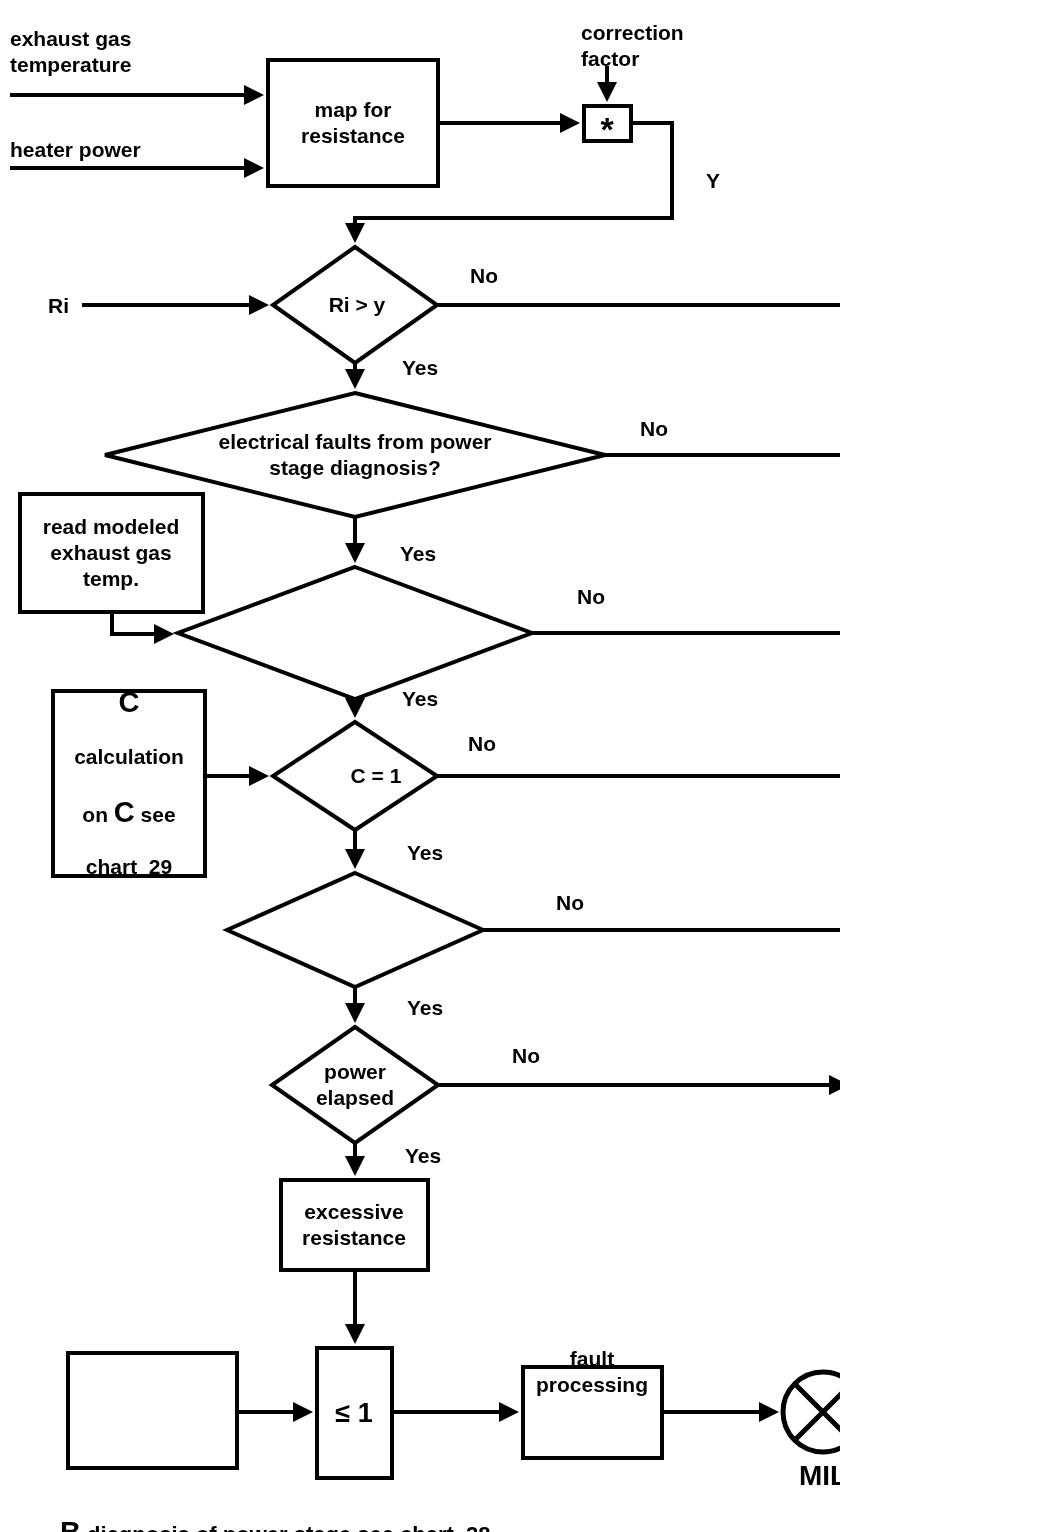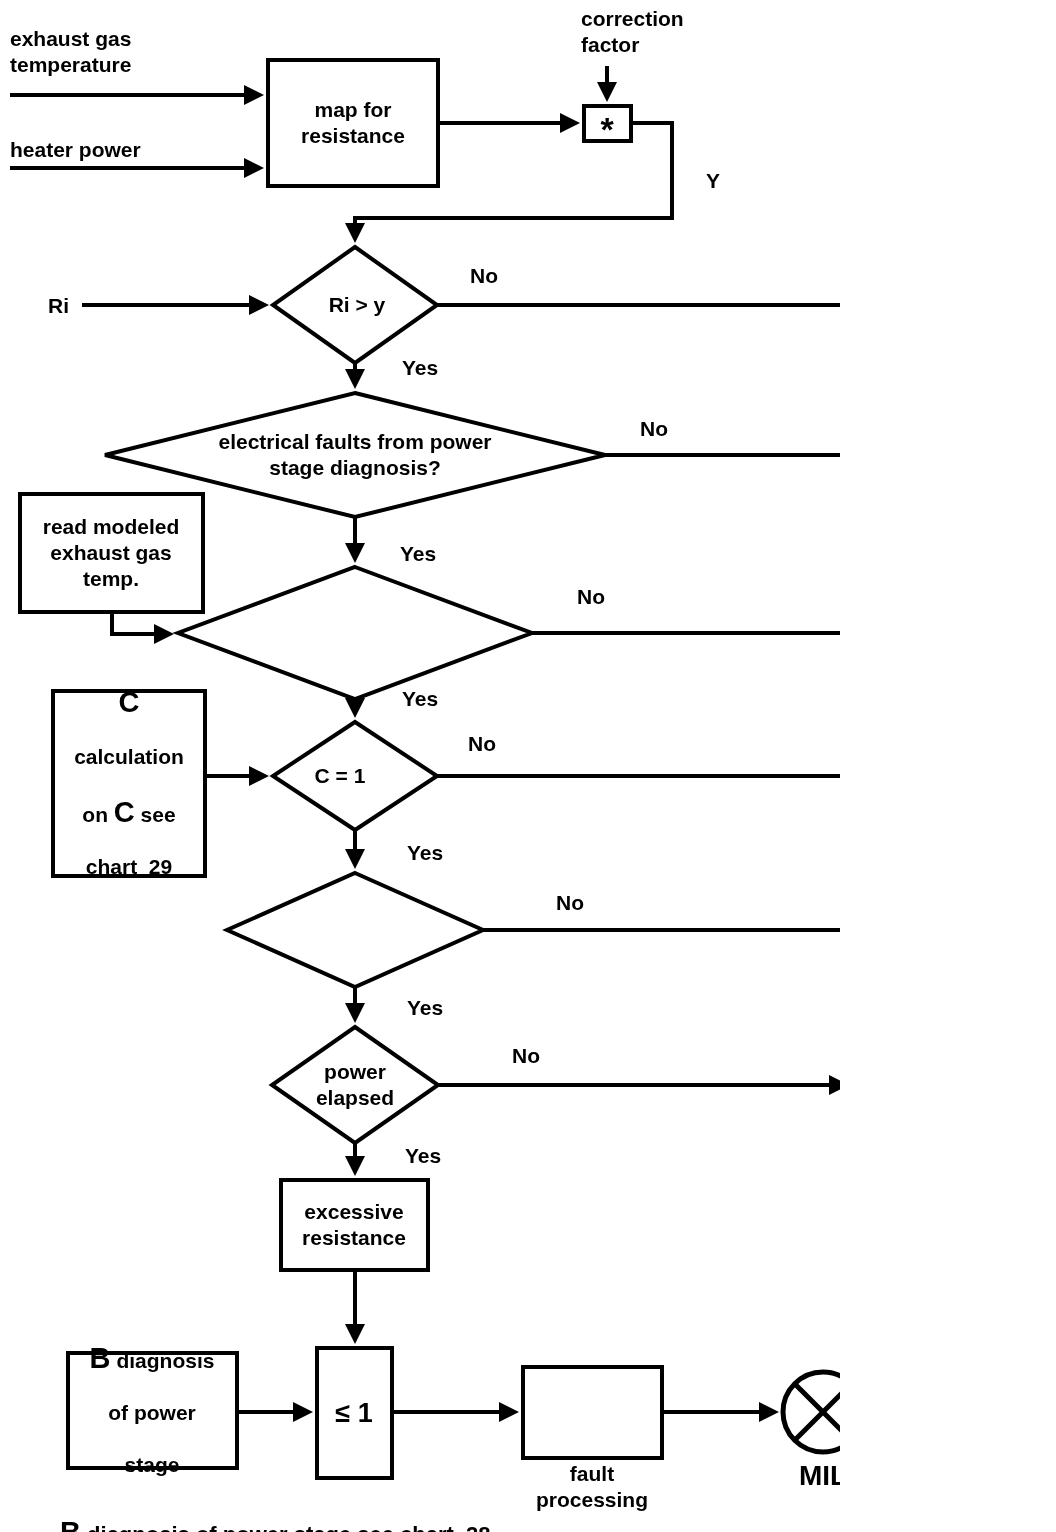--- a/index.html
+++ b/index.html
@@ -75,21 +75,21 @@
       <polygon points="355,1027 438,1085 355,1143 272,1085"></polygon>
 
       <circle cx="823" cy="1412" r="40" stroke-width="5"></circle>
       <path d="M794.7,1383.7 L851.3,1440.3 M794.7,1440.3 L851.3,1383.7" stroke-width="5"></path>
     </g>
   </svg>
 
   <div class="lbl" style="left:10px;top:26px">exhaust gas
 temperature</div>
   <div class="lbl" style="left:10px;top:137px">heater power</div>
-  <div class="lbl" style="left:581px;top:6px">correction
+  <div class="lbl" style="left:581px;top:20px">correction
 factor</div>
   <div class="lbl" style="left:706px;top:168px">Y</div>
   <div class="lbl" style="left:48px;top:293px">Ri</div>
 
   <div class="lbl ctr" style="left:353px;top:123px">map for
 resistance</div>
   <div class="lbl ctr star" style="left:607px;top:129px">*</div>
   <div class="lbl ctr" style="left:111px;top:553px">read modeled
 exhaust gas
 temp.</div>
@@ -97,45 +97,40 @@
   <div class="lbl ctr" style="left:129px;top:783px">
     <div><span class="big">C</span></div>
     <div>calculation</div>
     <div><span>on</span> <span class="big">C</span> <span>see</span></div>
     <div>chart_29</div>
   </div>
 
   <div class="lbl ctr" style="left:354px;top:1225px">excessive
 resistance</div>
 
-  <div class="lbl ctr" style="left:152px;top:1410px">
-    <div><span class="big">B</span> <span>diagnosis</span></div>
-    <div>of power</div>
-    <div>stage</div>
-  </div>
 
   <div class="lbl ctr le1" style="left:354px;top:1413px">≤ 1</div>
-  <div class="lbl ctr" style="left:592px;top:1487px">fault
+  <div class="lbl ctr" style="left:592px;top:1372px">fault
 processing</div>
   <div class="lbl ctr endtxt" style="left:935px;top:1084px">End</div>
   <div class="lbl ctr" style="left:823px;top:1476px;font-size:28px">MIL</div>
 
   <div class="lbl ctr" style="left:357px;top:305px">Ri &gt; y</div>
   <div class="lbl" style="left:470px;top:263px">No</div>
   <div class="lbl" style="left:402px;top:355px">Yes</div>
 
   <div class="lbl ctr" style="left:355px;top:455px">electrical faults from power
 stage diagnosis?</div>
   <div class="lbl" style="left:640px;top:416px">No</div>
   <div class="lbl" style="left:400px;top:541px">Yes</div>
 
   <div class="lbl" style="left:577px;top:584px">No</div>
   <div class="lbl" style="left:402px;top:686px">Yes</div>
 
-  <div class="lbl ctr" style="left:340px;top:776px">C = 1</div>
+  <div class="lbl ctr" style="left:376px;top:776px">C = 1</div>
   <div class="lbl" style="left:468px;top:731px">No</div>
   <div class="lbl" style="left:407px;top:840px">Yes</div>
 
   <div class="lbl" style="left:556px;top:890px">No</div>
   <div class="lbl" style="left:407px;top:995px">Yes</div>
 
   <div class="lbl ctr" style="left:355px;top:1085px">power
 elapsed</div>
   <div class="lbl" style="left:512px;top:1043px">No</div>
   <div class="lbl" style="left:405px;top:1143px">Yes</div>

